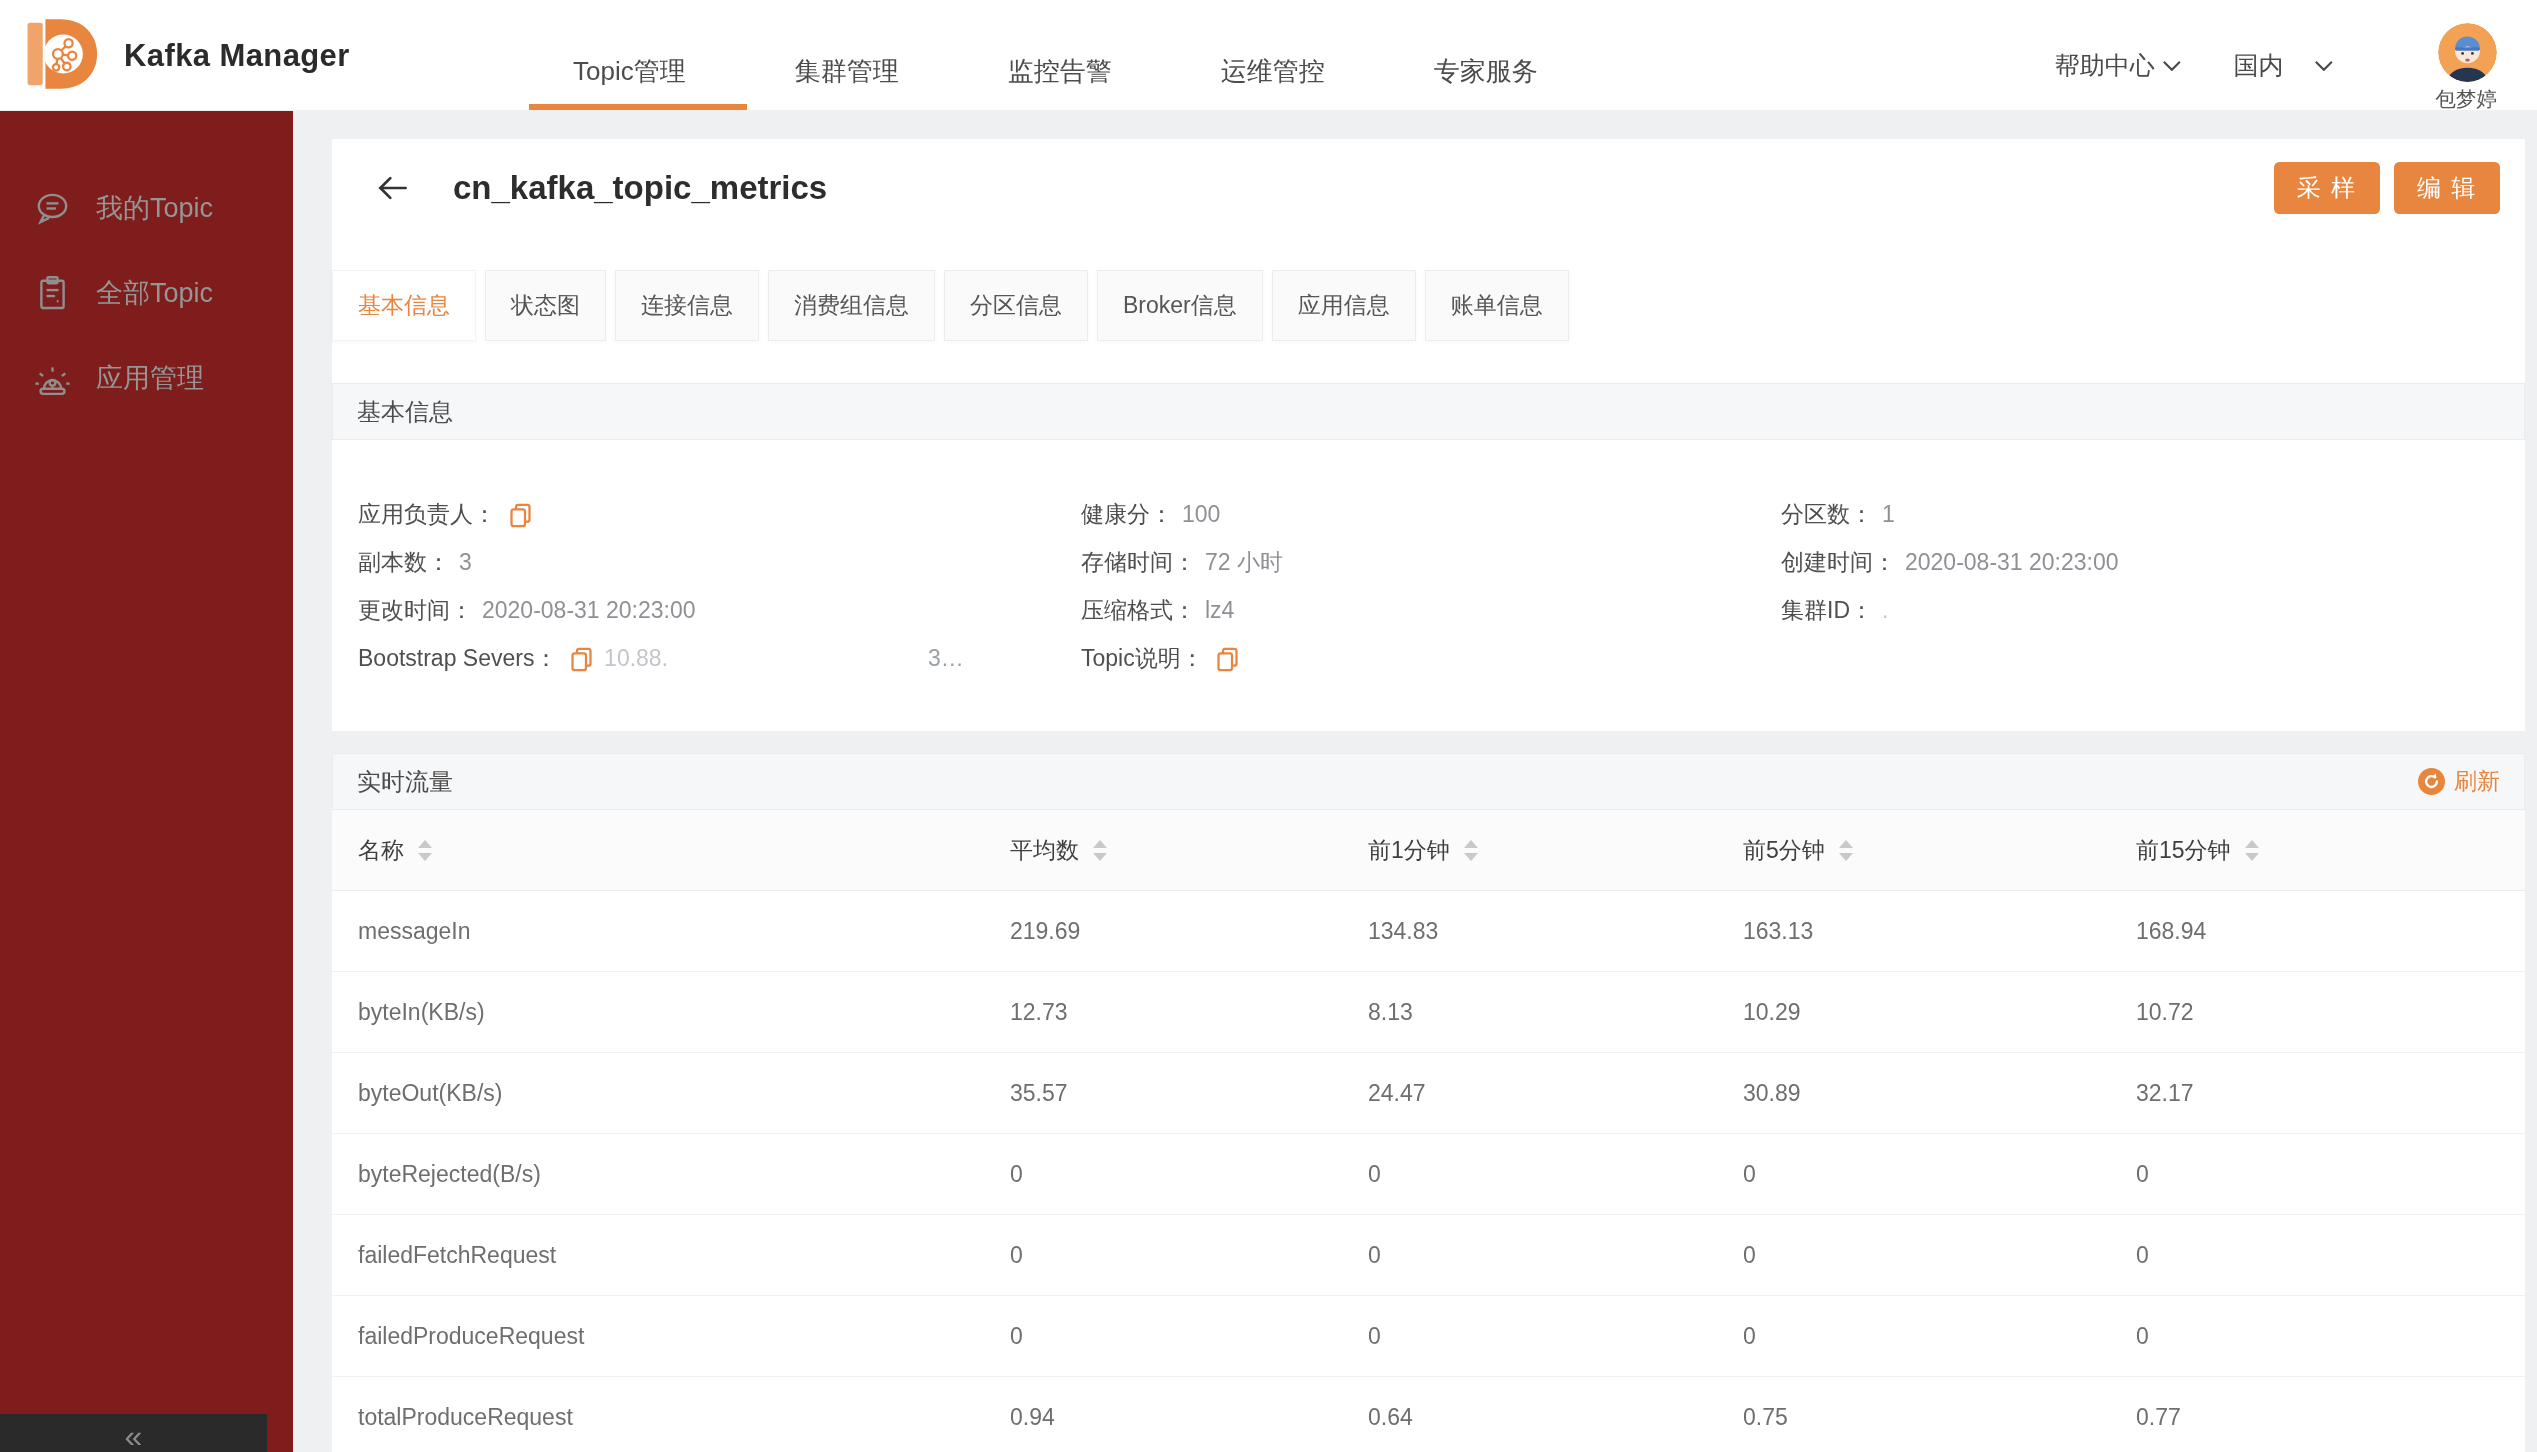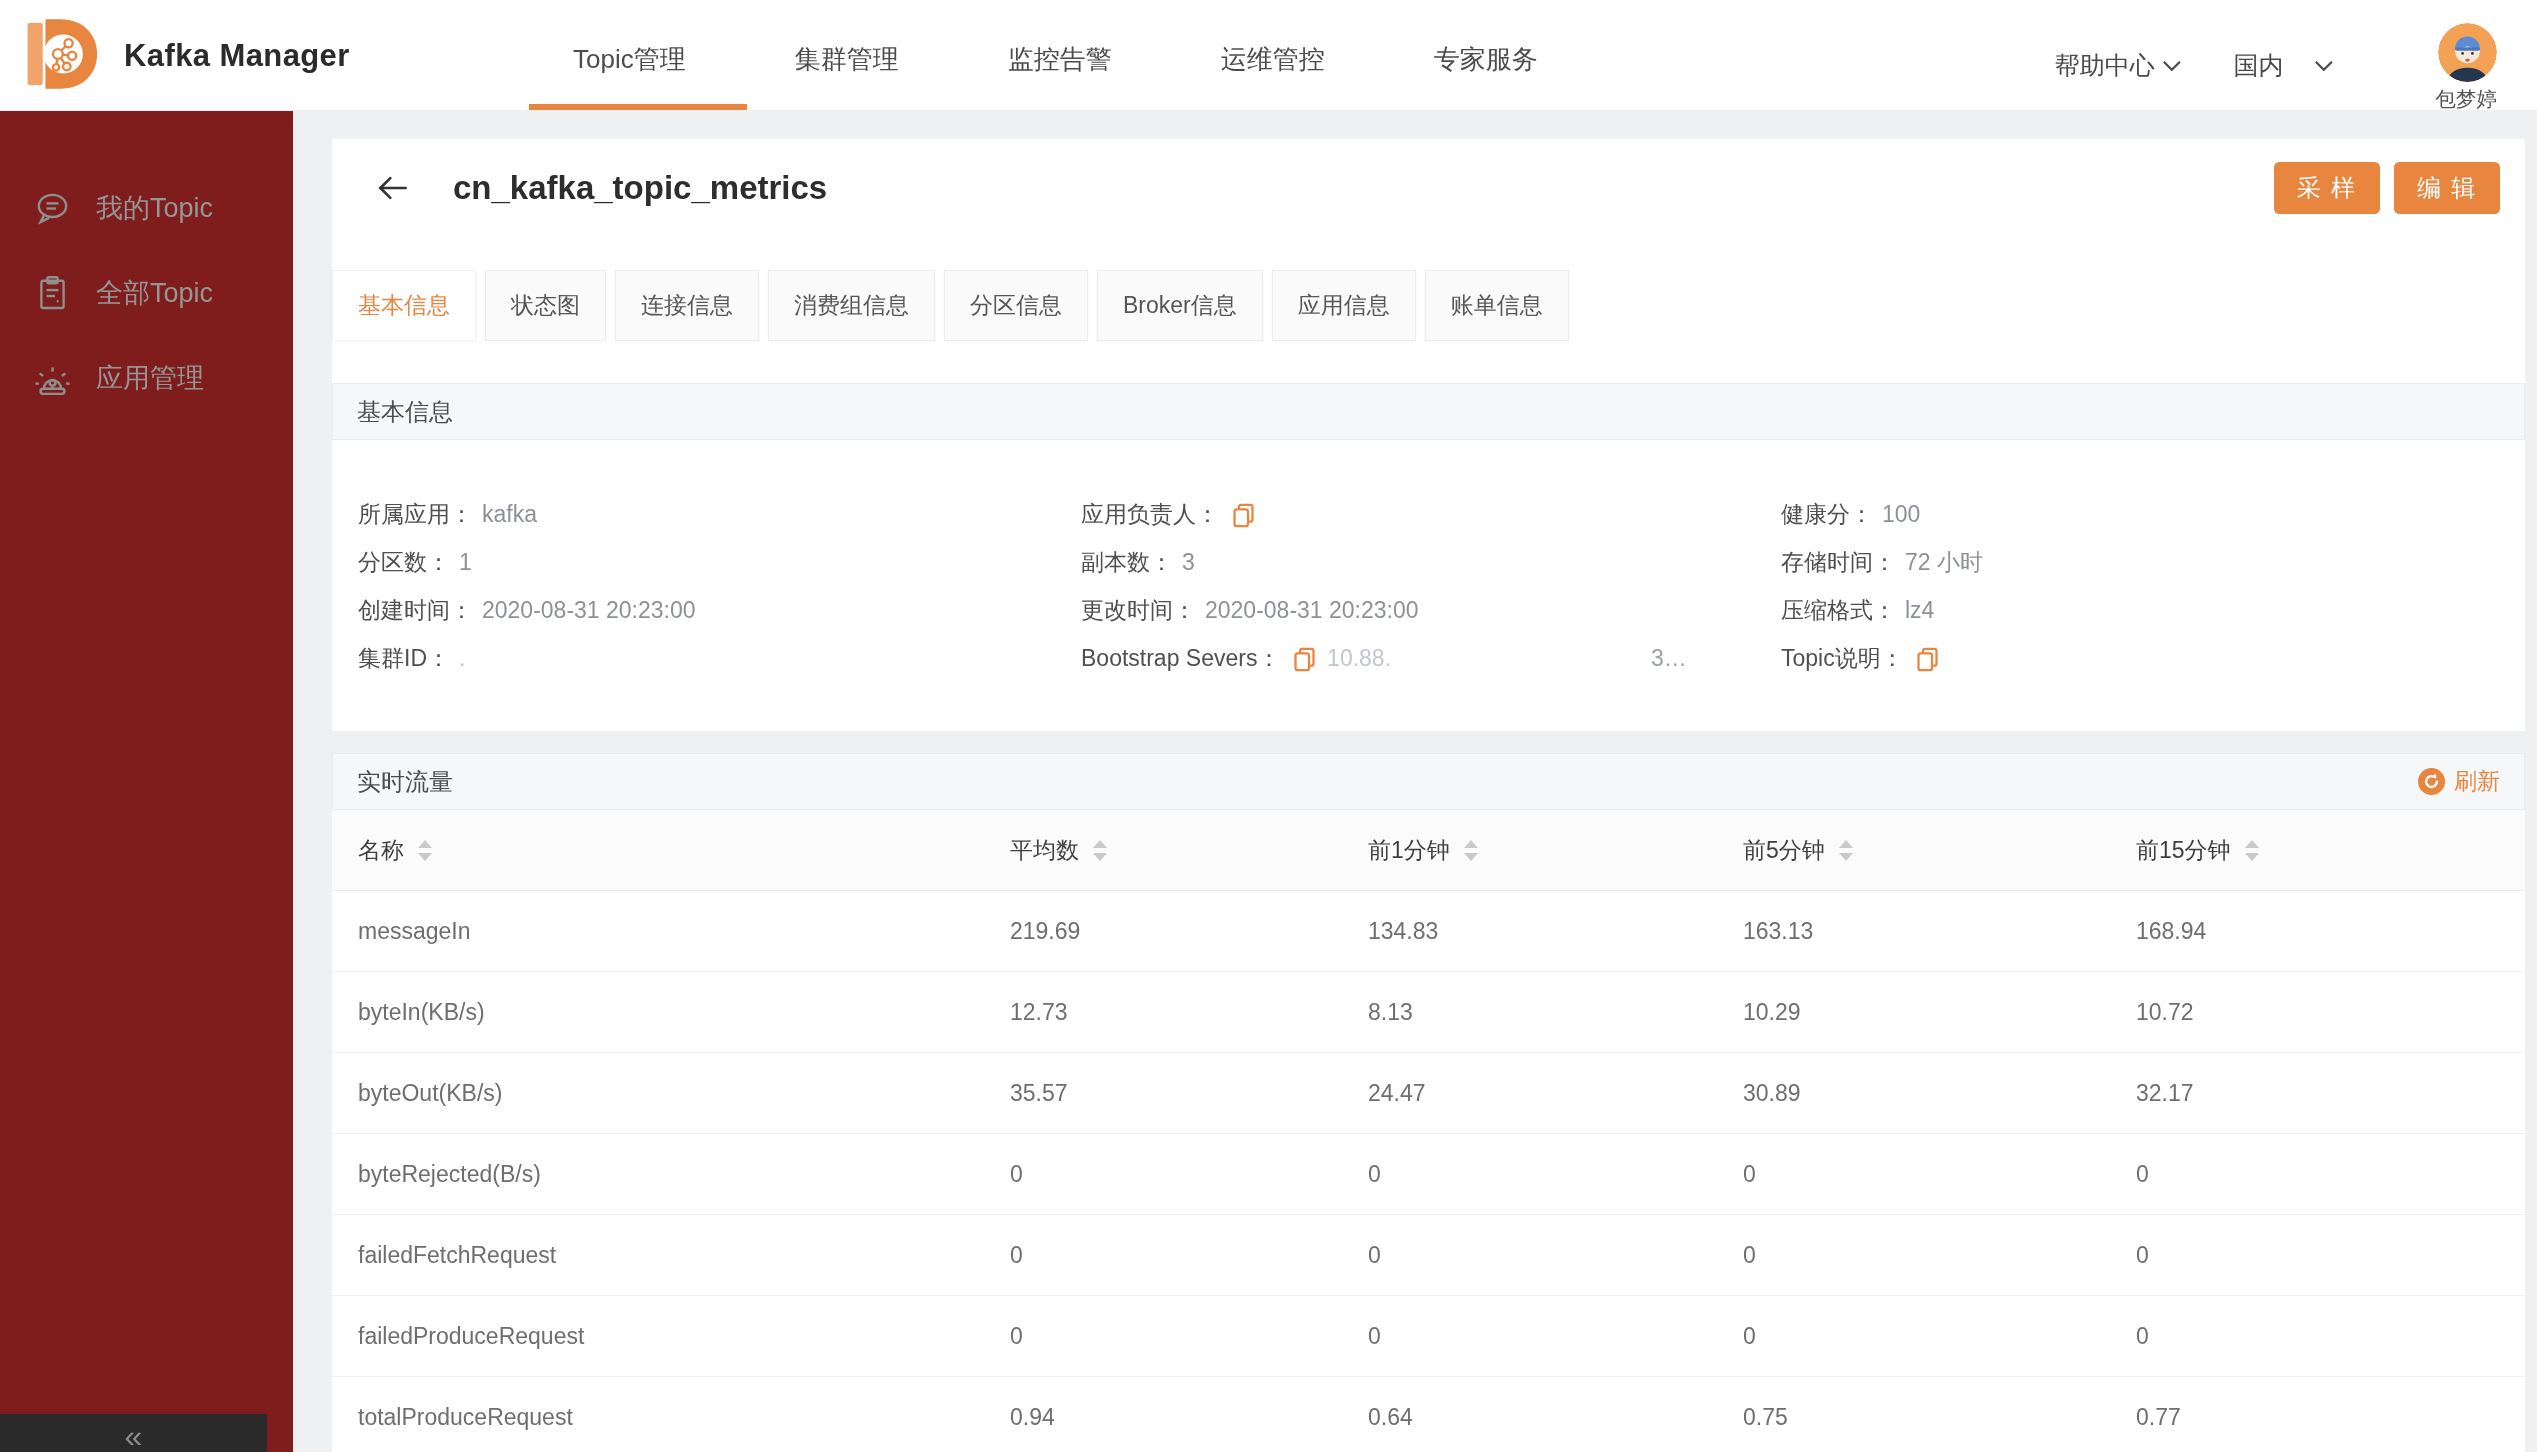--- a/index.html
+++ b/index.html
@@ -5,21 +5,21 @@
   * { margin:0; padding:0; box-sizing:border-box; }
   html,body { width:2538px; height:1452px; overflow:hidden; background:#eef0f1;
               font-family:"Liberation Sans", sans-serif; }
 
   
   .header { position:absolute; left:0; top:0; width:2538px; height:111px; background:#fff;
             border-bottom:0.9px solid #f0f0f0; z-index:3; }
   .logo { position:absolute; left:16px; top:12.5px; width:82px; height:82px; }
   .brand { position:absolute; left:124px; top:0; height:111px; display:flex; align-items:center;
            font-size:31px; font-weight:600; color:#2b2b2b; letter-spacing:0.4px; }
-  .nav { position:absolute; left:573px; top:4px; height:111px; display:flex; align-items:center; gap:109px; }
+  .nav { position:absolute; left:573px; top:16px; height:111px; display:flex; align-items:center; gap:109px; }
   .nav-item { font-size:26px; color:#4c4c4c; cursor:pointer; white-space:nowrap; }
   .nav-underline { position:absolute; left:529px; bottom:0; width:218px; height:6.3px; background:#E8853E; }
   .header-right { position:absolute; right:41px; top:10px; height:111px; display:flex; align-items:center; gap:52px; }
   .hr-item { display:flex; align-items:center; font-size:25px; color:#4a4a4a; cursor:pointer; }
   .chev { width:19.7px; height:11.6px; margin-left:7.2px; }
   .region-gap { margin-left:30px; }
   .avatar-col { display:flex; flex-direction:column; align-items:flex-end; margin-left:50px; margin-top:5.4px; }
   .avatar { width:59px; height:59px; border-radius:50%; overflow:hidden; cursor:pointer; }
   .avatar-name { font-size:20.6px; color:#555; margin-top:3.6px; white-space:nowrap; }
 
@@ -217,24 +217,20 @@
       <div class="tab">应用信息</div>
       <div class="tab">账单信息</div>
     </div>
 
     <div class="section-bar">
       <span>基本信息</span>
     </div>
 
     <div class="fields">
       <div class="field">
-        <span class="f-label">所属应用：</span>
-        <span class="f-value">kafka</span>
-      </div>
-      <div class="field">
         <span class="f-label">应用负责人：</span>
         <svg class="copy-ic" viewBox="0 0 24 24">
           <rect x="8" y="2.5" width="12" height="15" rx="2" fill="#fff" stroke="#E8853E" stroke-width="2"></rect>
           <rect x="4" y="6.5" width="12" height="15" rx="2" fill="#fff" stroke="#E8853E" stroke-width="2"></rect>
         </svg>
       </div>
       <div class="field">
         <span class="f-label">健康分：</span>
         <span class="f-value">100</span>
       </div>

